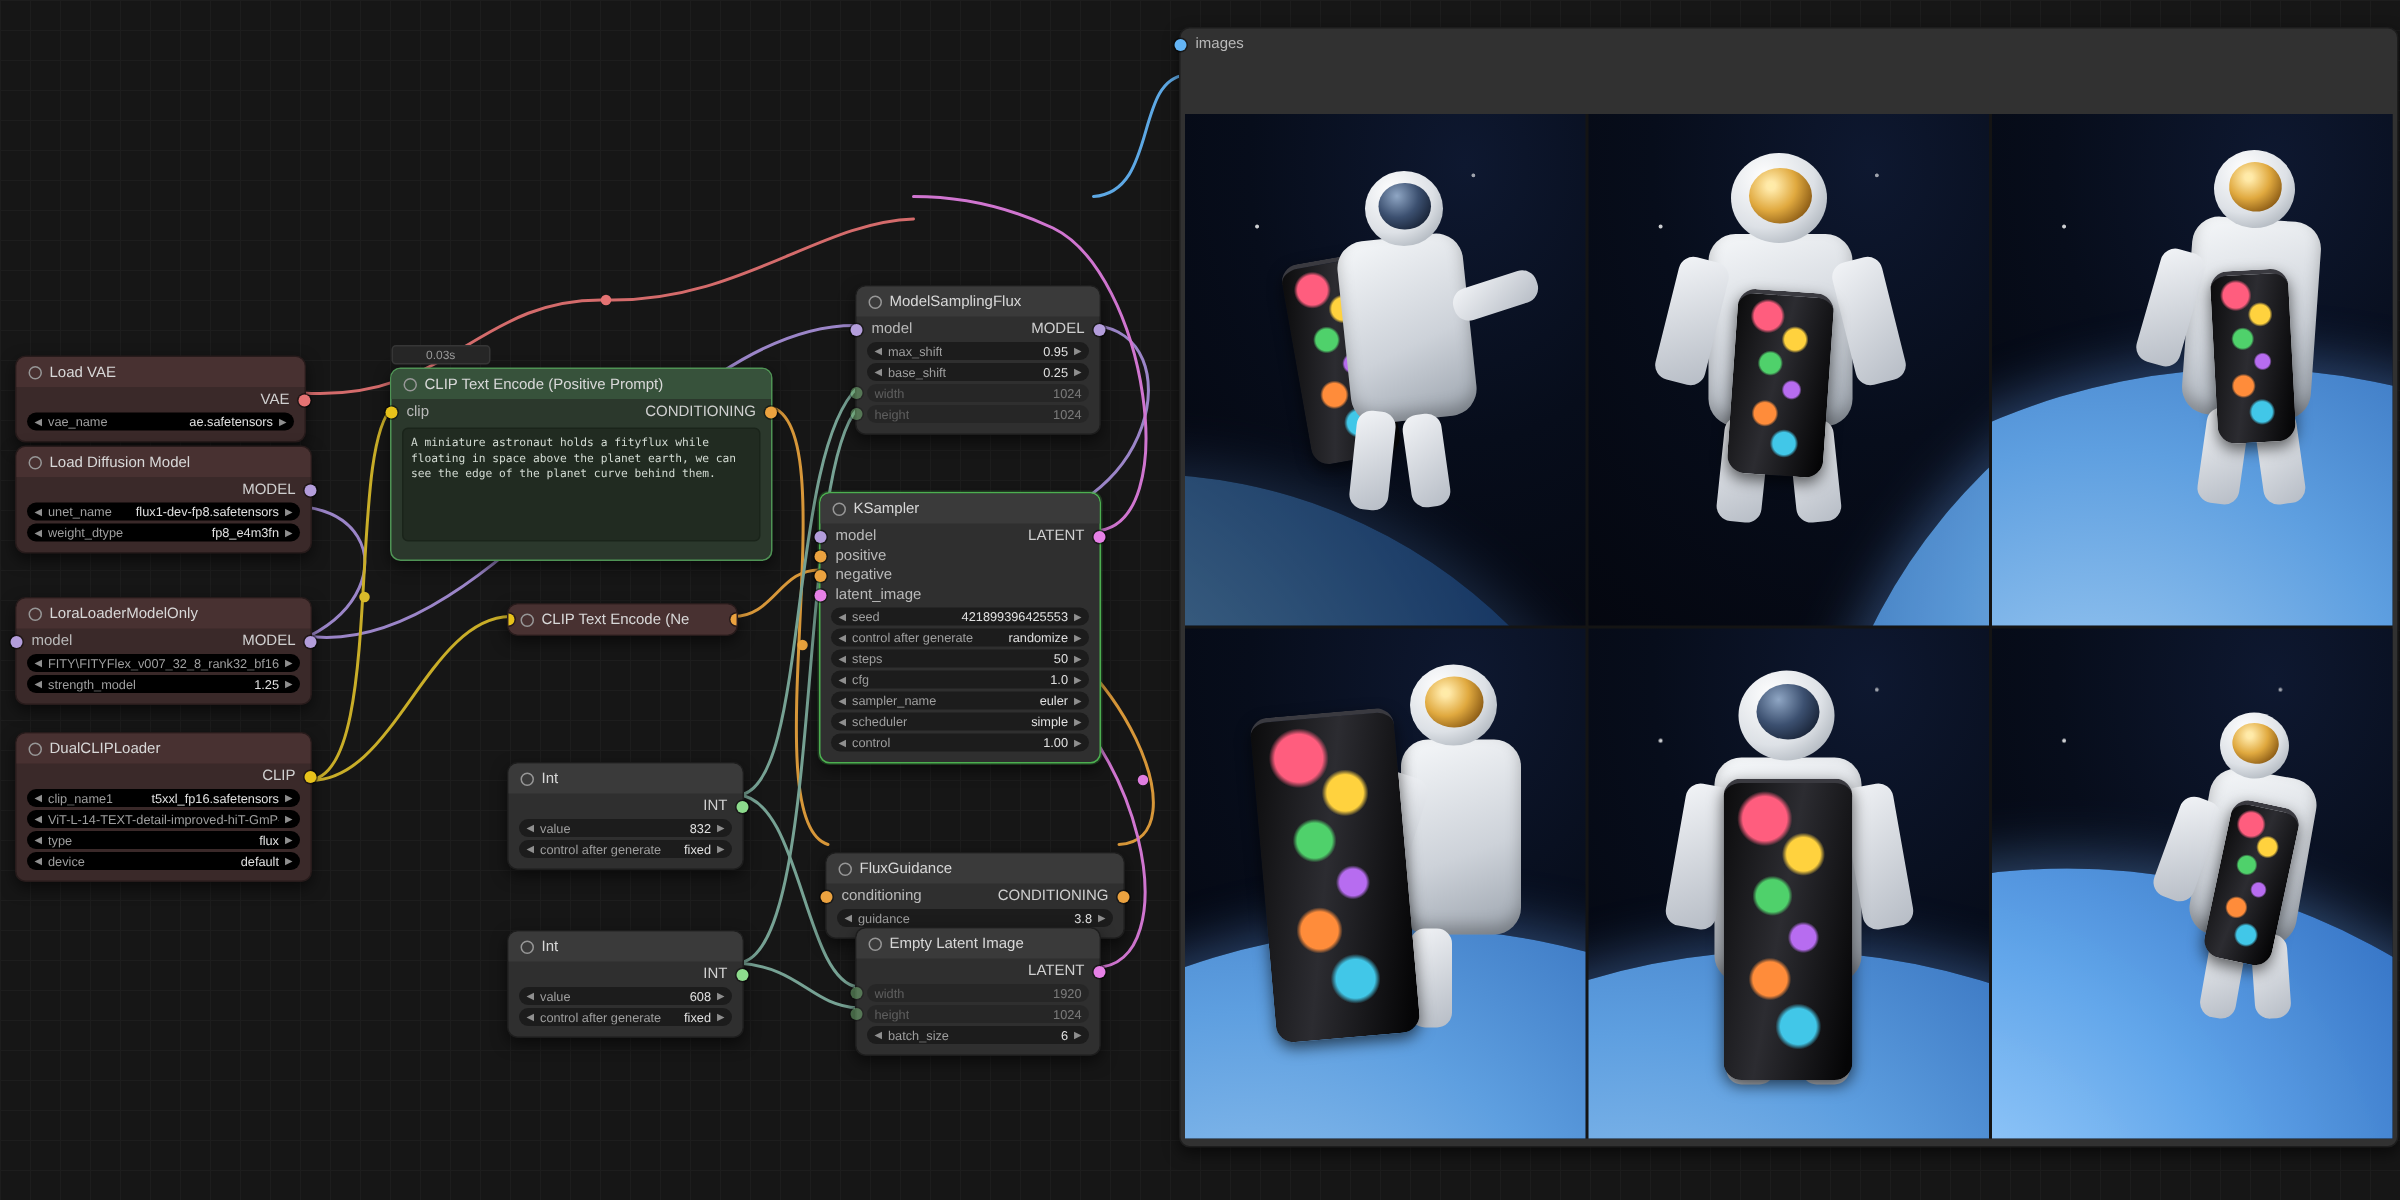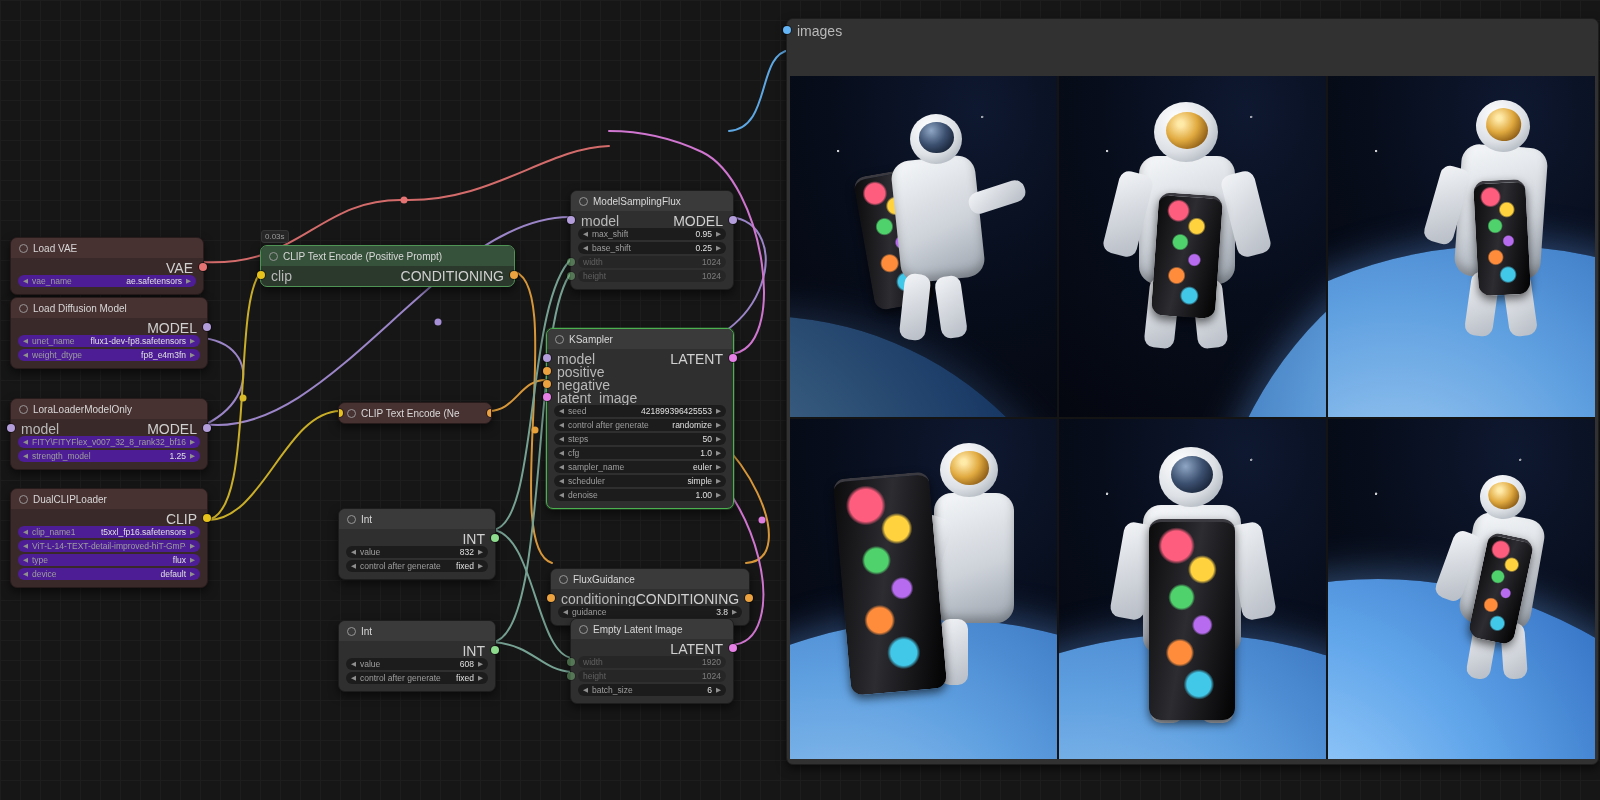--- a/index.html
+++ b/index.html
@@ -13,41 +13,41 @@
       linear-gradient(90deg,#202020 1px,transparent 1px);
     background-size:20px 20px,20px 20px,100px 100px,100px 100px;}
   #wires{position:absolute;inset:0;z-index:1;}
   .node{position:absolute;z-index:2;background:#2f2f2f;border:1px solid #1d1d1d;border-radius:7px;
     box-shadow:0 4px 10px rgba(0,0,0,.55);color:#c8c8c8;font-size:9.5px;}
   .tb{display:flex;align-items:center;gap:5px;height:20px;padding:0 8px;background:#3a3a3a;
     border-radius:6px 6px 0 0;color:#d8d8d8;font-size:10px;white-space:nowrap;overflow:hidden;}
   .cdot{width:7px;height:7px;border-radius:50%;border:1px solid #979797;flex:none;}
   .maroon{background:#3a2929;border-color:#271b1b;}
   .maroon .tb{background:#483131;}
-  .maroon .wrow{background:#4c1d95;}
+  .maroon .wrow{background:#000000;}
   .posnode{background:#2b382c;border:1px solid #4f9355;}
   .posnode .tb{background:#37523b;text-align:right;}
   .greensel{border:1px solid #4caf50;box-shadow:0 0 0 1px rgba(76,175,80,.25),0 4px 10px rgba(0,0,0,.55);}
   .rows{padding:2px 0 5px;}
-  .srow{position:relative;height:13px;display:flex;align-items:flex-start;padding:0 10px;font-size:14px;color:#b9b9b9;}
+  .srow{position:relative;height:13px;display:flex;align-items:center;padding:0 10px;font-size:10px;color:#b9b9b9;}
   .srow .in{margin-right:auto;}
   .srow .out{margin-left:auto;color:#d0d0d0;}
   .pdot{position:absolute;width:8px;height:8px;border-radius:50%;top:2.5px;box-shadow:0 0 0 1px rgba(0,0,0,.45);}
   .pdot.l{left:-4px;} .pdot.r{right:-4px;}
   .d-model{background:#b39ddb;} .d-clip{background:#e7c21b;} .d-vae{background:#e57373;}
   .d-cond{background:#eba23f;} .d-lat{background:#e680e6;} .d-img{background:#64b5f6;} .d-int{background:#8ddb8d;}
   .wrow{position:relative;display:flex;align-items:center;height:12px;margin:2px 7px;background:#1c1c1c;
     border-radius:7px;padding:0 5px;font-size:8.5px;color:#bdbdbd;gap:4px;}
   .wrow .arr{color:#8f8f8f;font-size:6.5px;flex:none;}
   .wrow .nm{color:#9f9f9f;white-space:nowrap;overflow:hidden;}
   .wrow .vl{margin-left:auto;color:#e0e0e0;white-space:nowrap;}
   .wrow.dim{opacity:.42;}
   .wrow .pdot{left:-11px;top:2px;}
   .badge{position:absolute;top:-16px;left:0;background:#262626;border:1px solid #363636;border-radius:3px;
-    padding:1px 3px;font-size:8px;color:#9a9a9a;}
+    padding:1px 22px;font-size:8px;color:#9a9a9a;}
   .prompt{margin:4px 7px 7px;background:#212b21;border:1px solid #1a241a;border-radius:4px;height:66px;
     padding:4px 5px;font-family:"DejaVu Sans Mono",monospace;font-size:7.5px;line-height:1.4;color:#d2dad2;overflow:hidden;}
   .collapsed{height:20px;}
   
   .imgrid{position:absolute;left:3px;right:3px;top:57px;bottom:5px;display:grid;
     grid-template-columns:repeat(3,1fr);grid-template-rows:repeat(2,1fr);gap:2px;background:#141414;}
   .cell{position:relative;overflow:hidden;
     background:
       radial-gradient(circle at 18% 22%, rgba(255,255,255,.8) 0 1px,transparent 1.6px),
       radial-gradient(circle at 72% 12%, rgba(255,255,255,.6) 0 1px,transparent 1.5px),
@@ -227,20 +227,21 @@
       <span class="cdot"></span>
       <span>CLIP Text Encode (Positive Prompt)</span>
     </div>
     <div class="rows">
       <div class="srow">
         <span class="pdot l d-clip"></span>
         <span class="in">clip</span>
         <span class="out">CONDITIONING</span>
         <span class="pdot r d-cond"></span>
       </div>
+      <div class="prompt">A miniature astronaut holds a fityflux while floating in space above the planet earth, we can see the edge of the planet curve behind them.</div>
     </div>
   </div>
 
   <div class="node maroon collapsed" style="left:338px;top:402px;width:152px">
     <div class="tb" style="position:relative;border-radius:6px">
       <span class="pdot l d-clip" style="top:6px"></span>
       <span class="cdot"></span>
       <span>CLIP Text Encode (Ne</span>
       <span class="pdot r d-cond" style="top:6px"></span>
     </div>
@@ -338,21 +339,21 @@
         <span class="arr">▶</span>
       </div>
       <div class="wrow">
         <span class="arr">◀</span>
         <span class="nm">scheduler</span>
         <span class="vl">simple</span>
         <span class="arr">▶</span>
       </div>
       <div class="wrow">
         <span class="arr">◀</span>
-        <span class="nm">denoise</span>
+        <span class="nm">control</span>
         <span class="vl">1.00</span>
         <span class="arr">▶</span>
       </div>
     </div>
   </div>
 
   <div class="node" style="left:338px;top:508px;width:156px">
     <div class="tb">
       <span class="cdot"></span>
       <span>Int</span>

